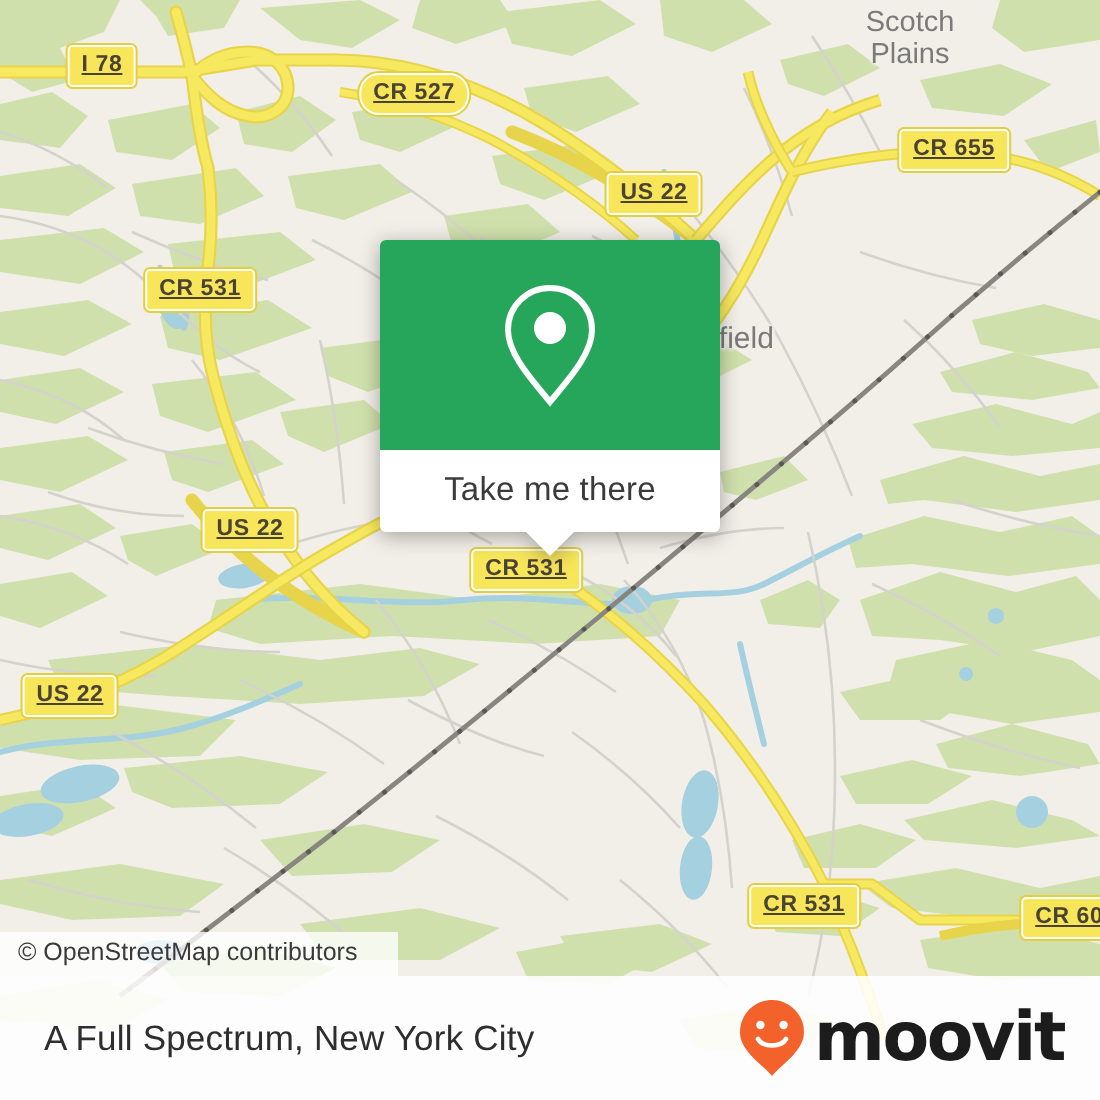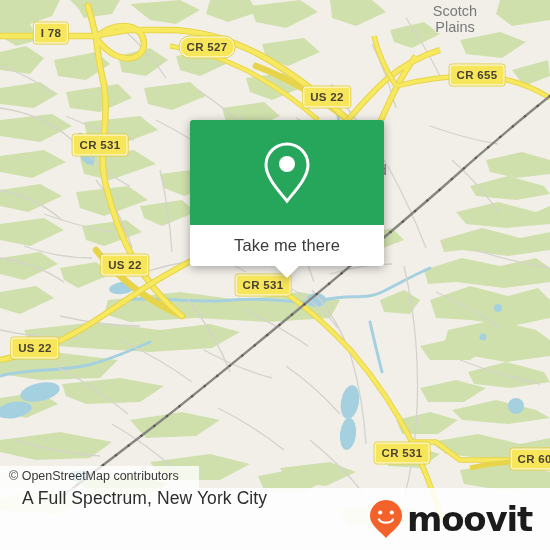--- a/index.html
+++ b/index.html
@@ -25,20 +25,21 @@
     border-radius:2.5px;
     color:#4a4235;
     font-size:11.5px;
     font-weight:bold;
     letter-spacing:.3px;
     line-height:1;
     padding:3.5px 6px 4px 6px;
     white-space:nowrap;
     box-shadow:0 0 0 .5px rgba(255,255,255,.6);
     font-family:"Liberation Sans","DejaVu Sans",sans-serif;
+    text-decoration:underline;
   }
 
   
   .place{
     position:absolute;
     transform:translate(-50%,-50%);
     color:#7a7a7a;
     font-size:14.5px;
     line-height:1.08;
     text-align:center;
@@ -47,21 +48,21 @@
       1px 0 1.5px #f2efe9,-1px 0 1.5px #f2efe9,
       0 1px 1.5px #f2efe9,0 -1px 1.5px #f2efe9,
       1px 1px 1.5px #f2efe9,-1px -1px 1.5px #f2efe9;
     pointer-events:none;
   }
 
   
   #callout{
     position:absolute;
     left:190px;top:120px;
-    width:194px;
+    width:170px;
     filter:drop-shadow(0 2px 5px rgba(0,0,0,.33));
   }
   #callout-head{
     background:#26a65b;
     height:105px;
     border-radius:3px 3px 0 0;
     display:flex;align-items:center;justify-content:center;
   }
   #callout-foot{
     position:relative;
@@ -96,21 +97,21 @@
     line-height:1.2;
     white-space:nowrap;
   }
 
   
   #bottombar{
     position:absolute;
     left:0;bottom:0;
     width:550px;height:62px;
     background:rgba(255,255,255,.88);
-    display:flex;
+    display:flex;align-items:center;
     box-sizing:border-box;
     padding:0 18px 0 22px;
   }
   #bottom-title{
     color:#2e2e2e;
     font-size:17.5px;
     letter-spacing:.1px;
     white-space:nowrap;
   }
   #brand{

